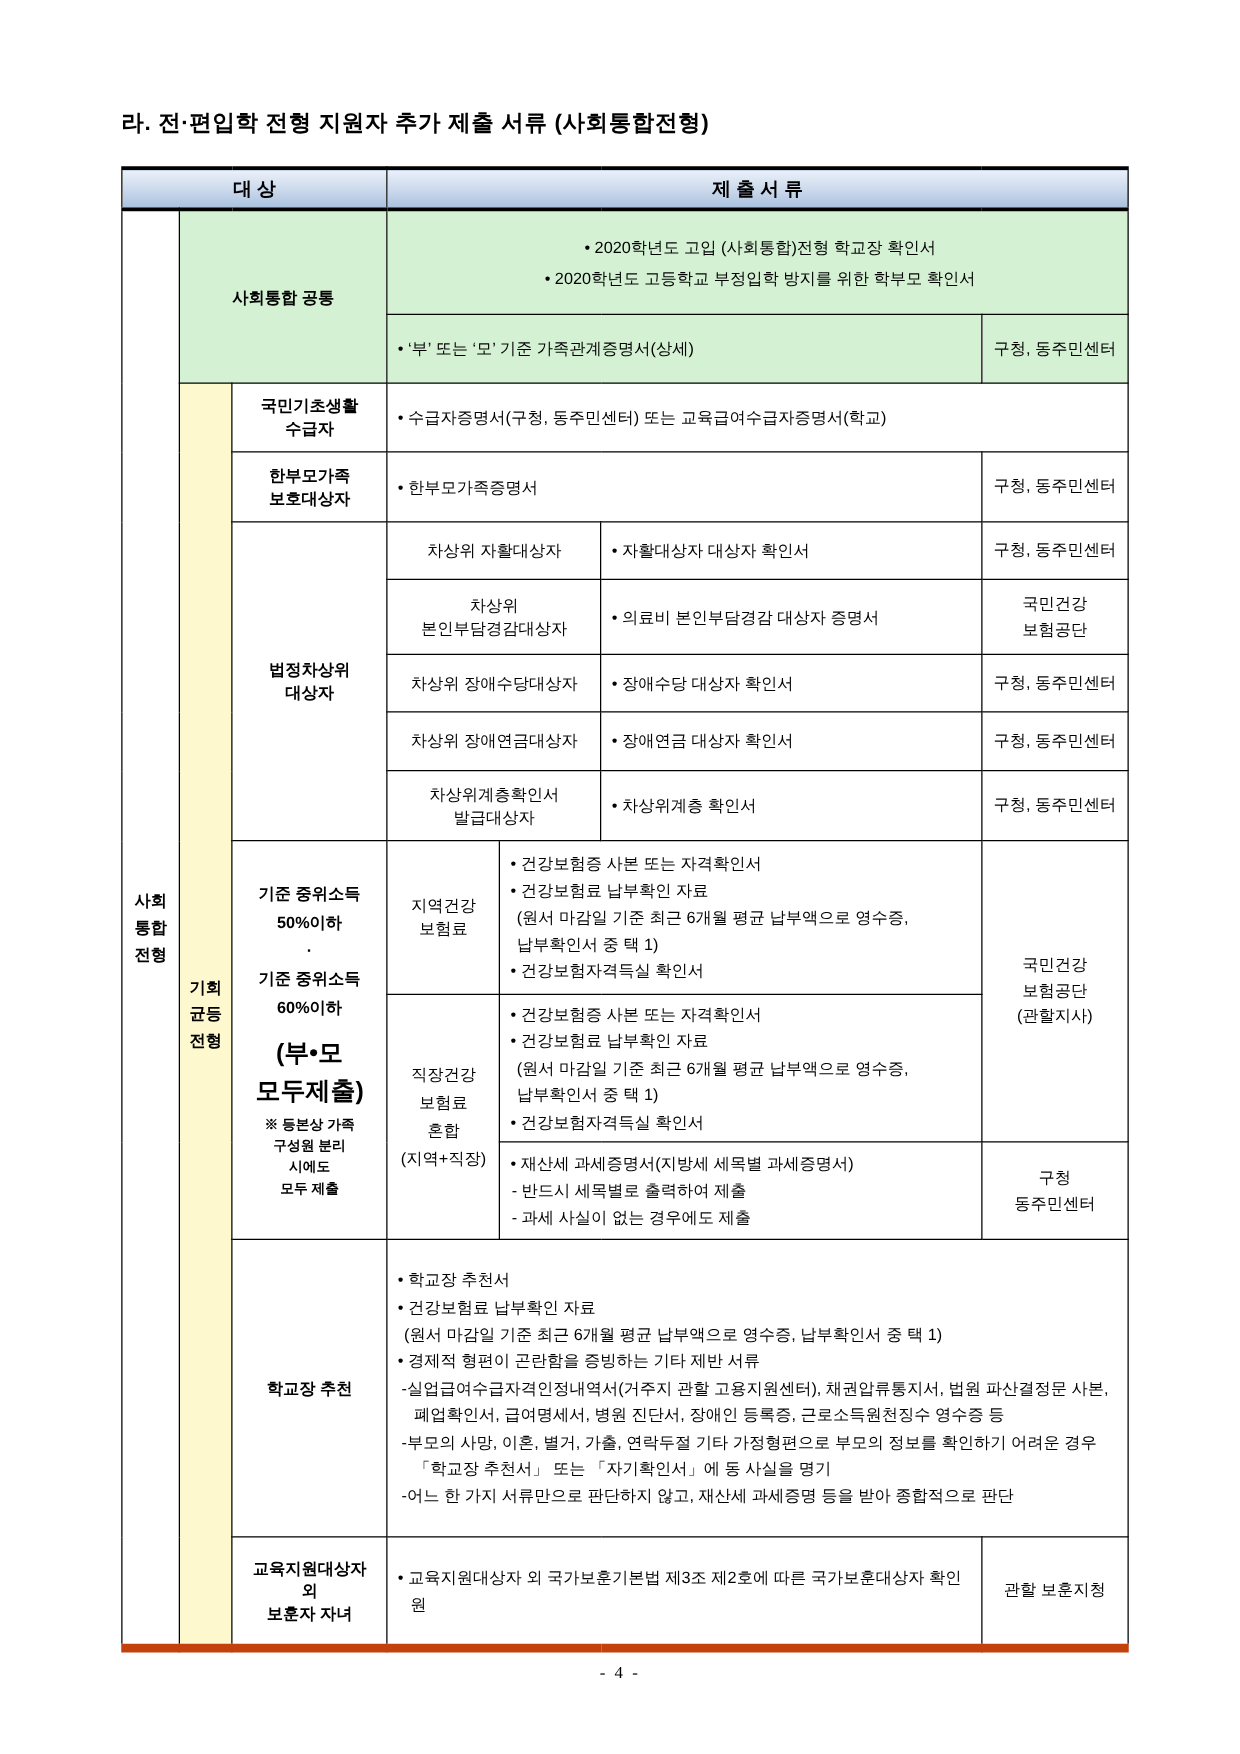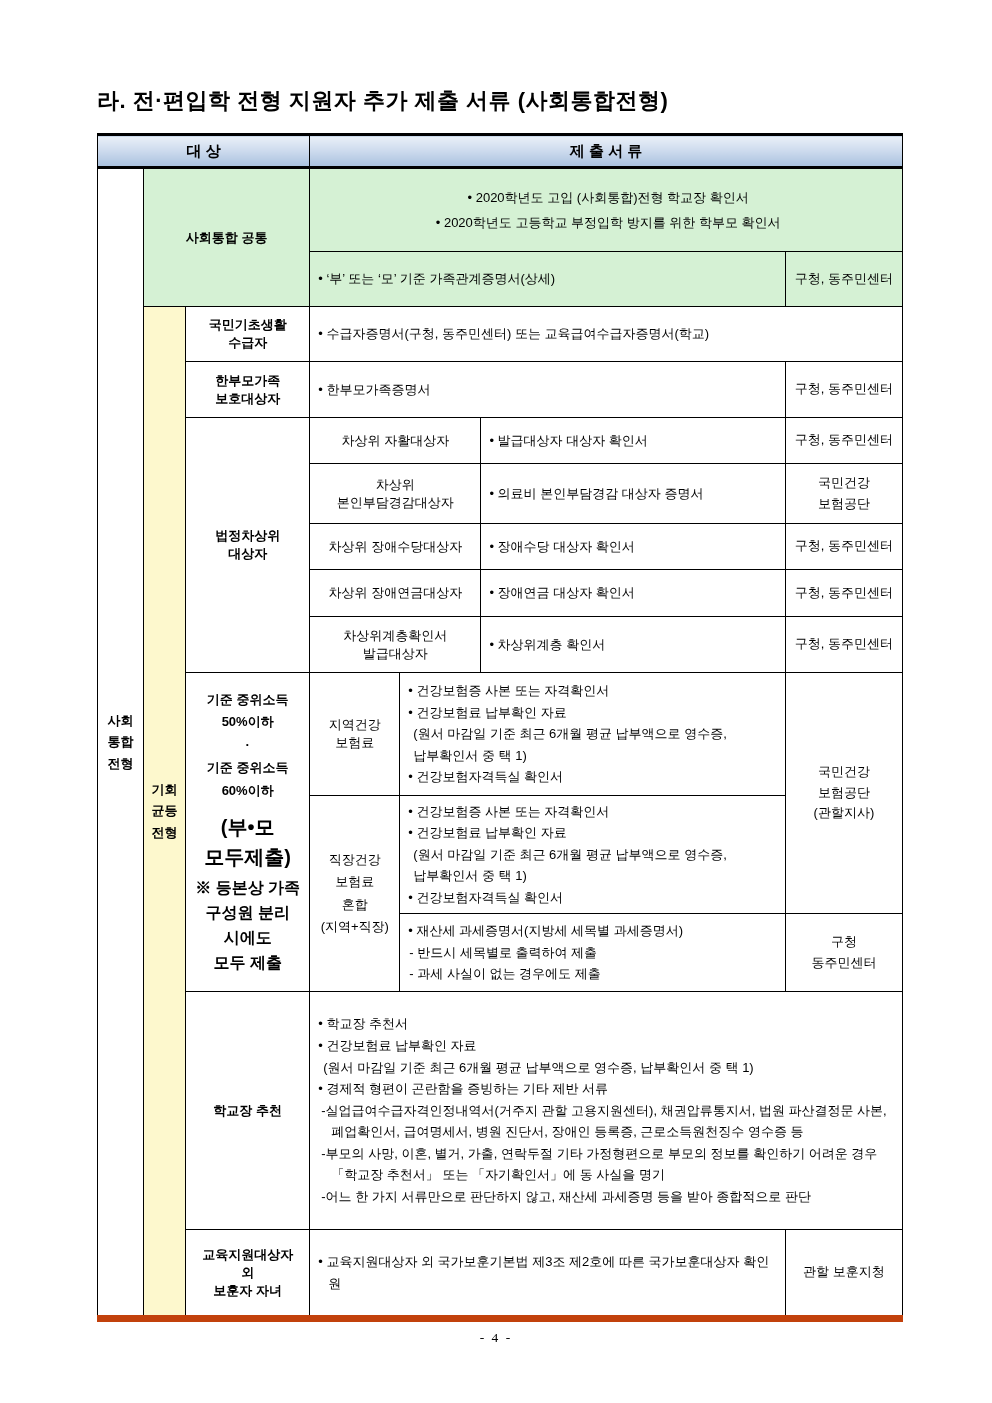--- a/index.html
+++ b/index.html
@@ -1,38 +1,38 @@
 <!DOCTYPE html>
 <html><head>
 <meta charset="utf-8">
 <style>
   html,body{margin:0;padding:0;background:#fff;}
   .page{position:relative;width:992px;height:1403px;background:#ffffff;overflow:hidden;
         font-family:"Liberation Sans",sans-serif;color:#000;}
-  .title{position:absolute;left:97px;top:86px;font-size:22px;font-weight:bold;letter-spacing:0.5px;}
+  .title{position:absolute;left:97px;top:86px;font-size:18px;font-weight:bold;letter-spacing:0.5px;}
   table.doc{position:absolute;left:97px;top:133px;width:806px;border-collapse:collapse;table-layout:fixed;
         border-top:3px solid #000;border-bottom:7px solid #c2410c;}
   table.doc td{border:1px solid #000;font-size:13px;vertical-align:middle;padding:2px 4px;overflow:hidden;}
   tr.hr td{height:26px;background:linear-gradient(180deg,#eaf0f8 0%,#cfdcee 45%,#a9c1de 100%);
         border-bottom:3px solid #000;font-weight:bold;font-size:15px;text-align:center;}
   .c{text-align:center;}
   .bold{font-weight:bold;}
   .pre{white-space:pre-line;}
   .green{background:#d5f1d4;}
   .yellow{background:#fdf8cd;}
   .rail{line-height:1.65;font-size:13.5px;}
   .content{padding:3px 7px;line-height:1.66;}
   .li{padding-left:14px;text-indent:-10px;}
   .cont{padding-left:9px;}
   .dash{padding-left:17px;text-indent:-10px;}
   .dash2{padding-left:11px;text-indent:-6px;}
   .tall .content{line-height:1.95;}
   .kijun-main{font-weight:bold;white-space:pre-line;line-height:1.75;}
   .kijun-big{font-weight:bold;white-space:pre-line;font-size:20px;line-height:1.5;margin:10px 0 4px 0;}
-  .kijun-note{font-weight:bold;white-space:pre-line;font-size:16px;line-height:1.55;}
+  .kijun-note{font-weight:bold;white-space:pre-line;font-size:11px;line-height:1.55;}
   .subwork{line-height:1.7;}
   .small{font-size:13px;}
   .agency{line-height:1.6;}
   tr.r1 td{height:78px;text-align:center;} tr.r2 td{height:50px;} tr.r3 td{height:50px;} tr.r4 td{height:51px;}
   tr.r5 td{height:41px;} tr.r6 td{height:55px;} tr.r7 td{height:41px;} tr.r8 td{height:42px;}
   tr.r9 td{height:51px;} tr.r10 td{height:118px;} tr.r11 td{height:113px;} tr.r12 td{height:73px;}
   tr.r13 td{height:233px;} tr.r14 td{height:81px;}
   .footer{position:absolute;top:1330px;left:0;width:992px;text-align:center;font-size:13.5px;
         font-family:"Liberation Serif",serif;letter-spacing:2px;}
 </style>
@@ -96,21 +96,21 @@
         <div class="li">• 한부모가족증명서</div>
       </td>
       <td class="c agency">구청, 동주민센터</td>
     </tr>
 
     <tr class="r5">
       <td rowspan="5" class="c bold pre">법정차상위
 대상자</td>
       <td colspan="2" class="c pre">차상위 자활대상자</td>
       <td class="content">
-        <div class="li">• 발급대상자 대상자 확인서</div>
+        <div class="li">• 자활대상자 대상자 확인서</div>
       </td>
       <td class="c pre agency">구청, 동주민센터</td>
     </tr>
 
     <tr class="r6">
       <td colspan="2" class="c pre">차상위
 본인부담경감대상자</td>
       <td class="content">
         <div class="li">• 의료비 본인부담경감 대상자 증명서</div>
       </td>

